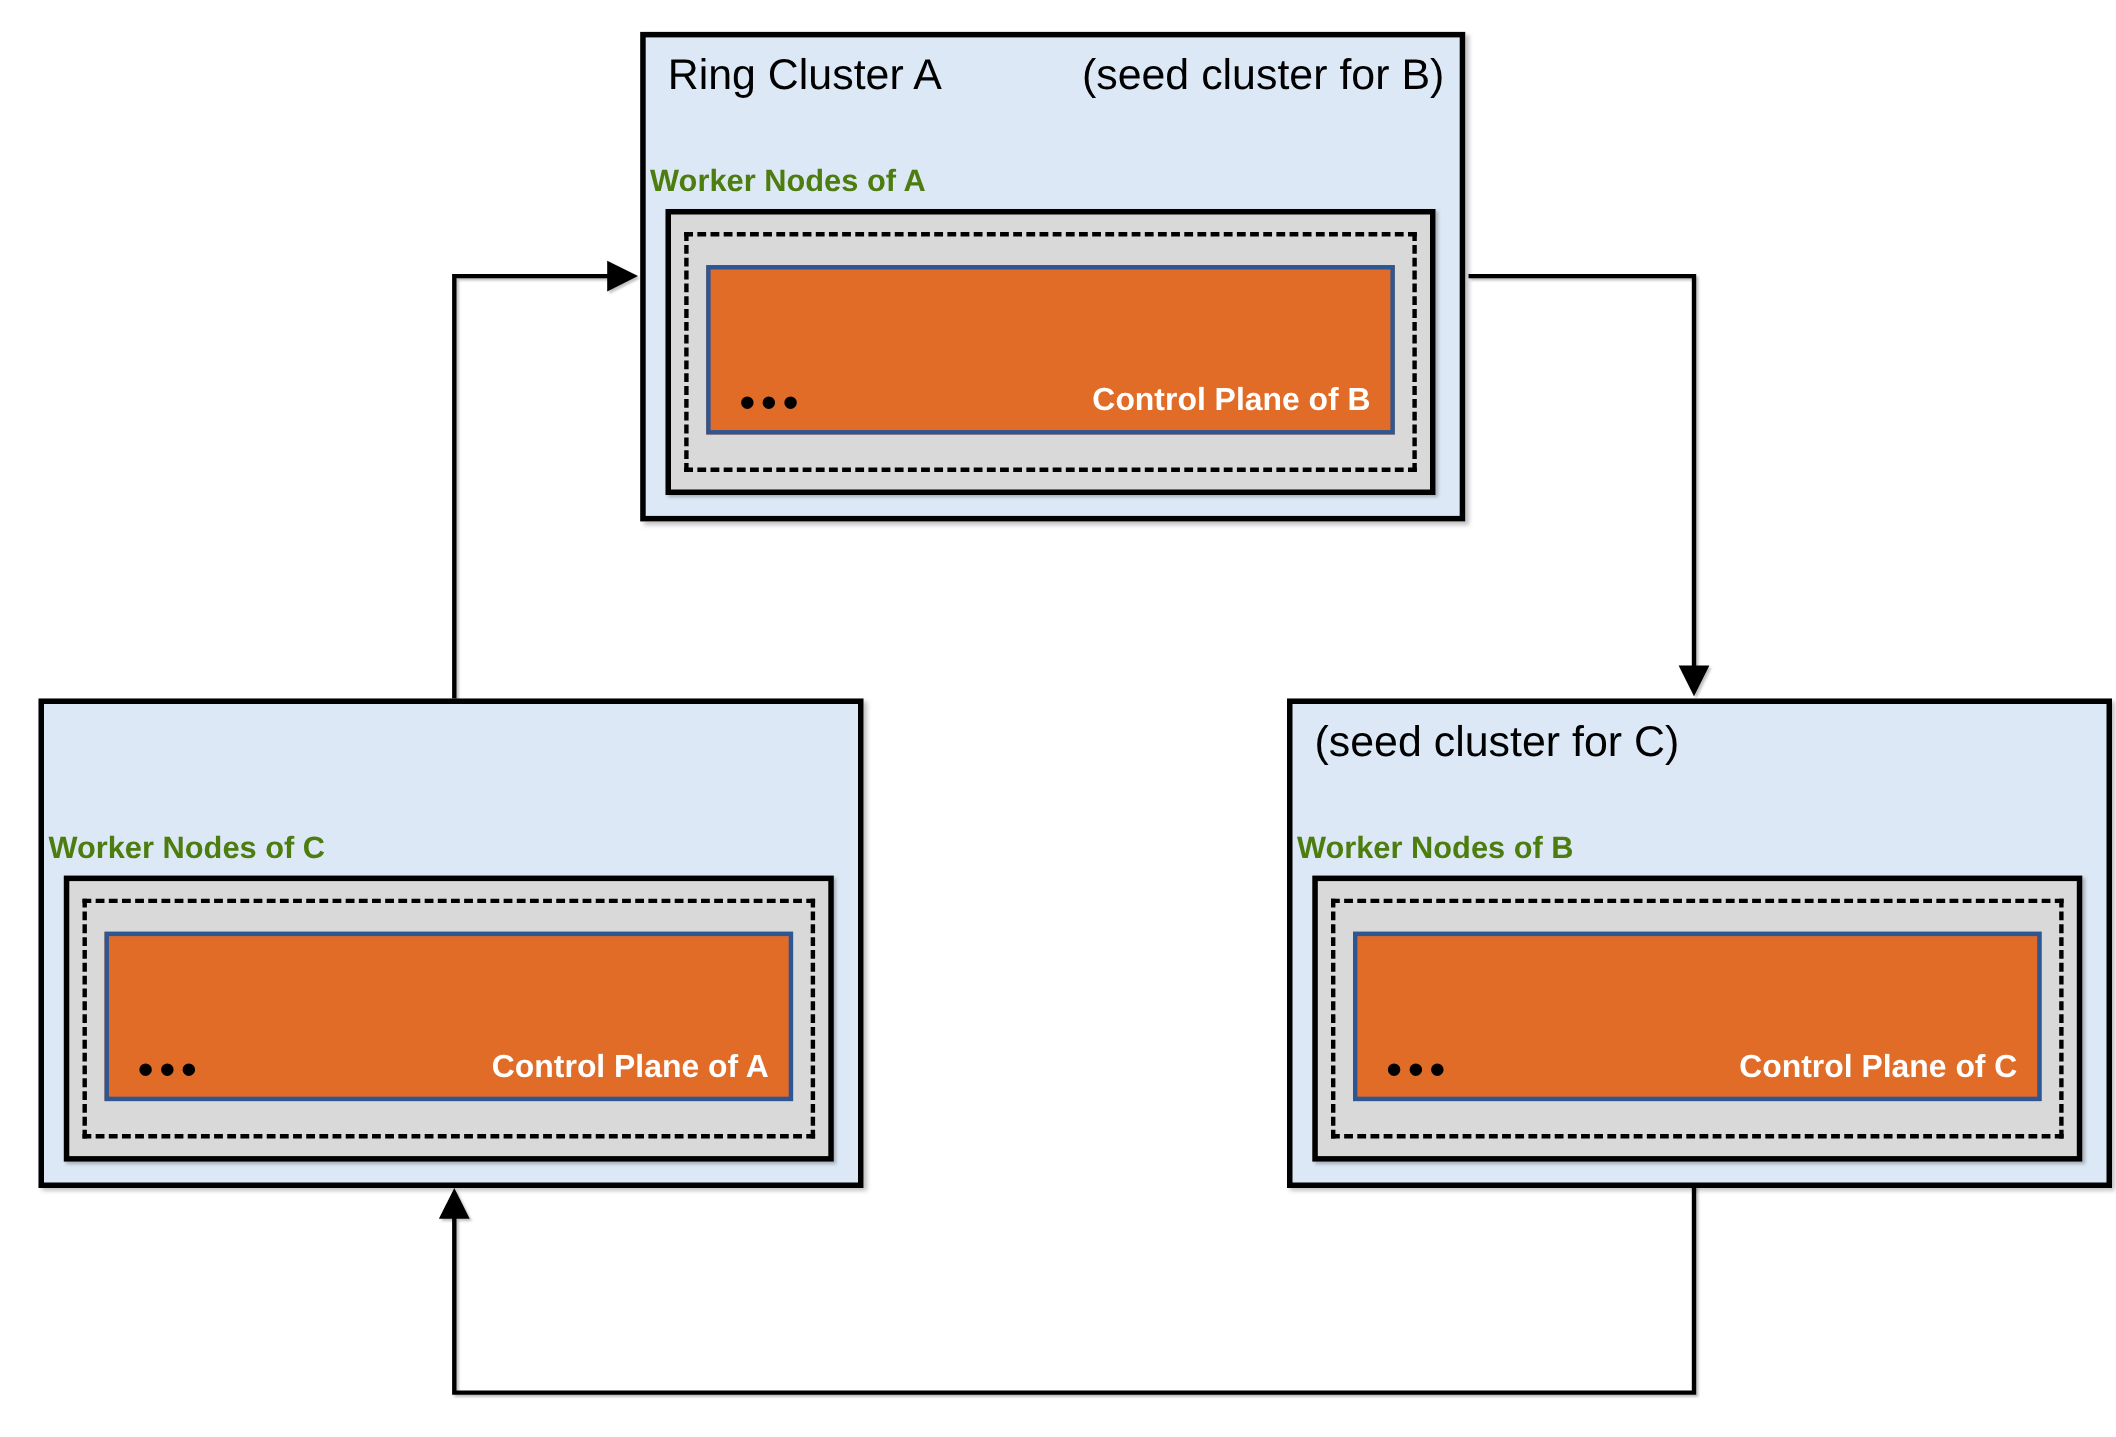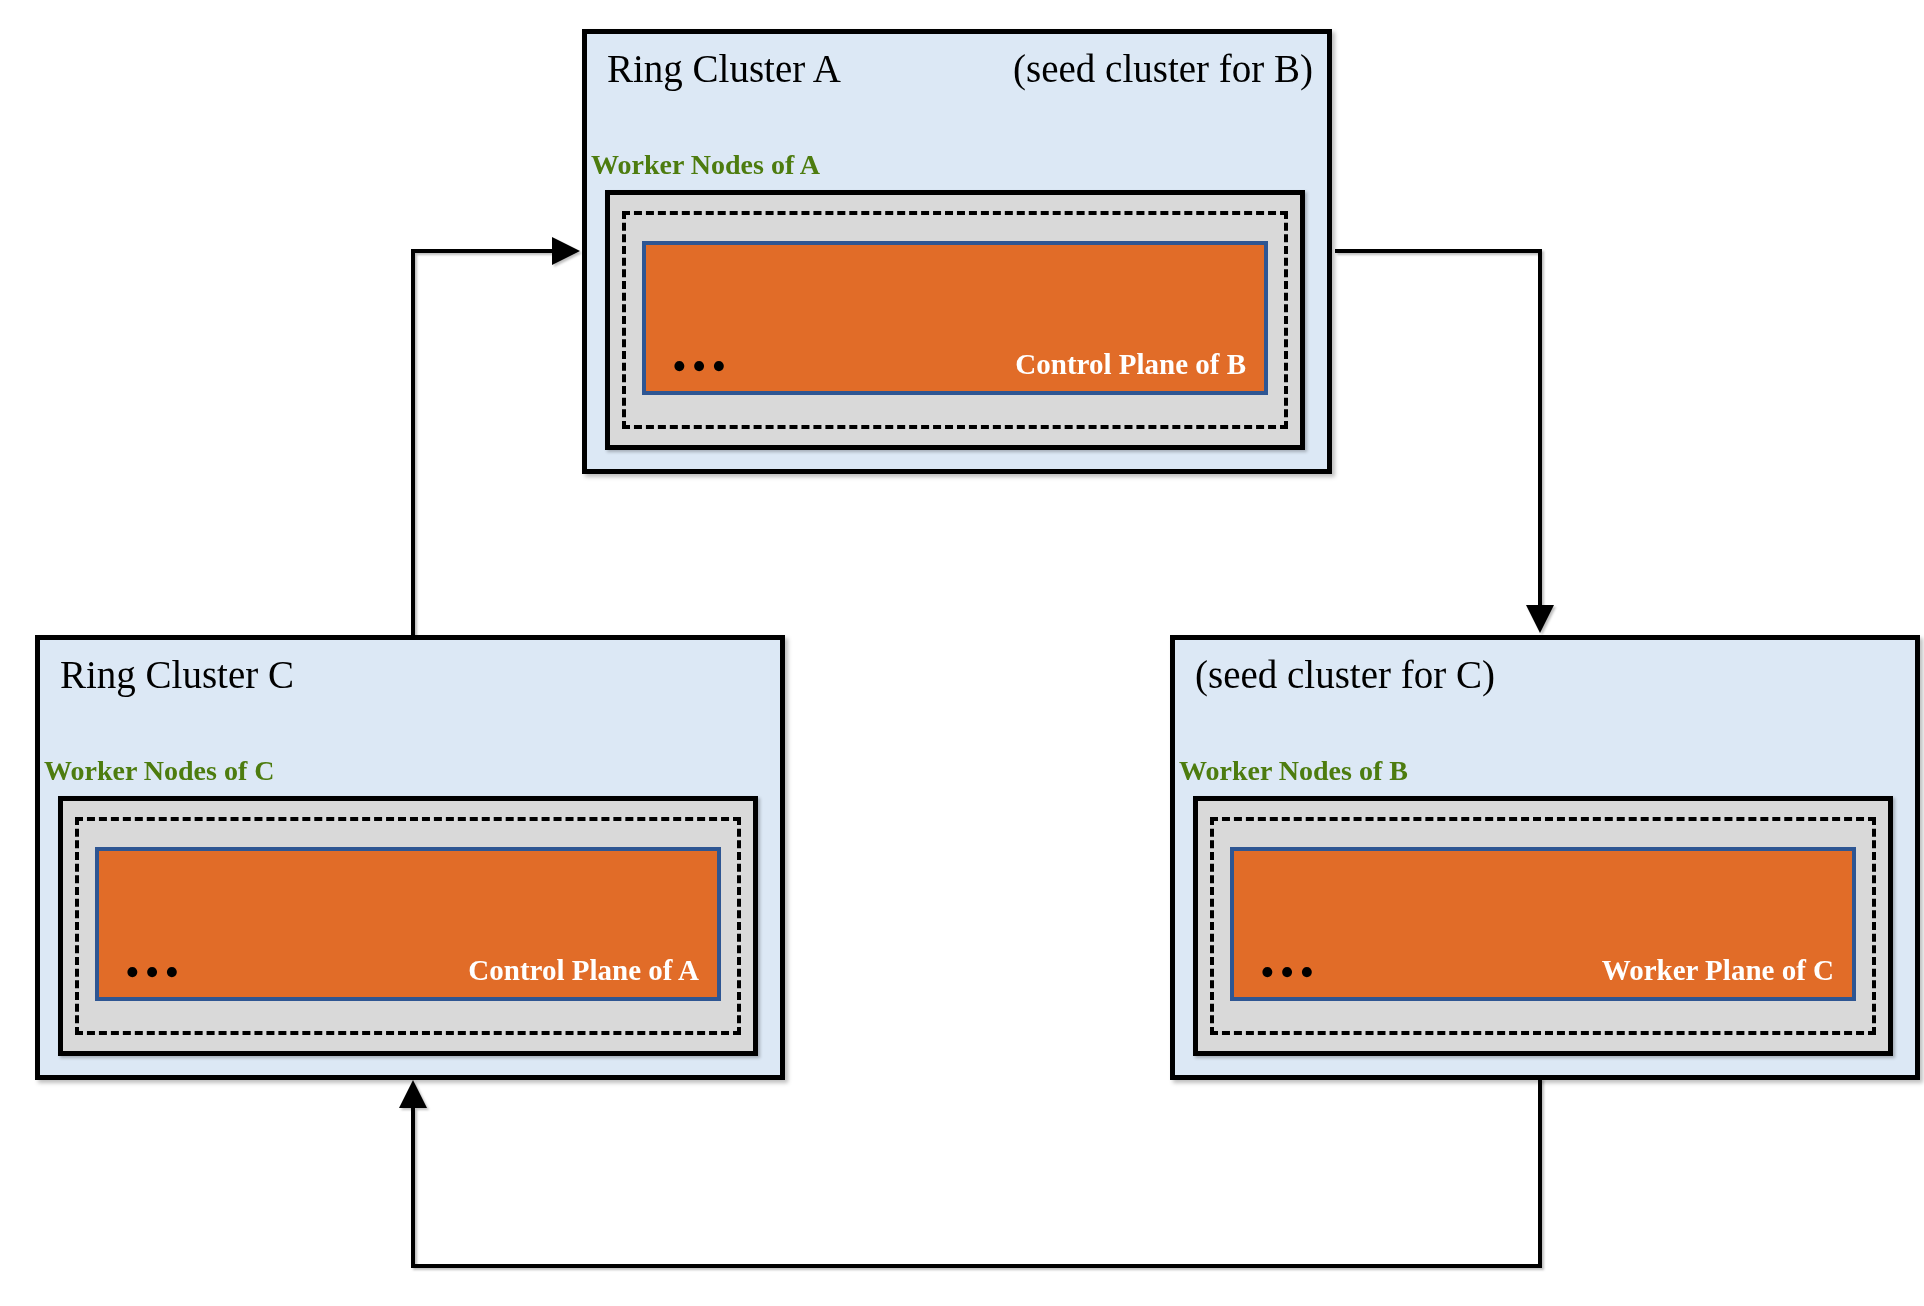--- a/index.html
+++ b/index.html
@@ -10,21 +10,21 @@
     --control-plane-border:#2e5693;
     --control-plane-text:#ffffff;
     --arrow:#000000;
     --page-bg:#ffffff;
   }
   html,body{margin:0;padding:0;background:var(--page-bg);}
   .stage{
     position:relative;
     width:1924px;height:1306px;
     background:var(--page-bg);
-    font-family:Liberation Serif, serif;
+    font-family:Liberation Sans, sans-serif;
     overflow:hidden;
   }
   .cluster{
     position:absolute;
     width:750px;height:445px;
     box-sizing:border-box;
     background:var(--cluster-bg);
     border:5px solid var(--cluster-border);
     box-shadow:3px 3px 4px rgba(0,0,0,0.25);
   }
@@ -91,21 +91,20 @@
         <div class="control-plane">
           <span class="dots">•••</span>
           <span class="cp-label">Control Plane of B</span>
         </div>
       </div>
     </div>
   </div>
 
   <div class="cluster cluster-c">
     <div class="title-row">
-      <span>Ring Cluster C</span>
     </div>
     <div class="worker-label">Worker Nodes of C</div>
     <div class="worker-area">
       <div class="dashed-boundary">
         <div class="control-plane">
           <span class="dots">•••</span>
           <span class="cp-label">Control Plane of A</span>
         </div>
       </div>
     </div>
@@ -113,21 +112,21 @@
 
   <div class="cluster cluster-b">
     <div class="title-row">
       <span>(seed cluster for C)</span>
     </div>
     <div class="worker-label">Worker Nodes of B</div>
     <div class="worker-area">
       <div class="dashed-boundary">
         <div class="control-plane">
           <span class="dots">•••</span>
-          <span class="cp-label">Worker Plane of C</span>
+          <span class="cp-label">Control Plane of C</span>
         </div>
       </div>
     </div>
   </div>
 
   <svg class="edges" width="1924" height="1306" viewBox="0 0 1924 1306">
 
     <g>
       <path d="M413 635 V251 H556"></path>
       <polygon points="580,251 552,237 552,265"></polygon>

